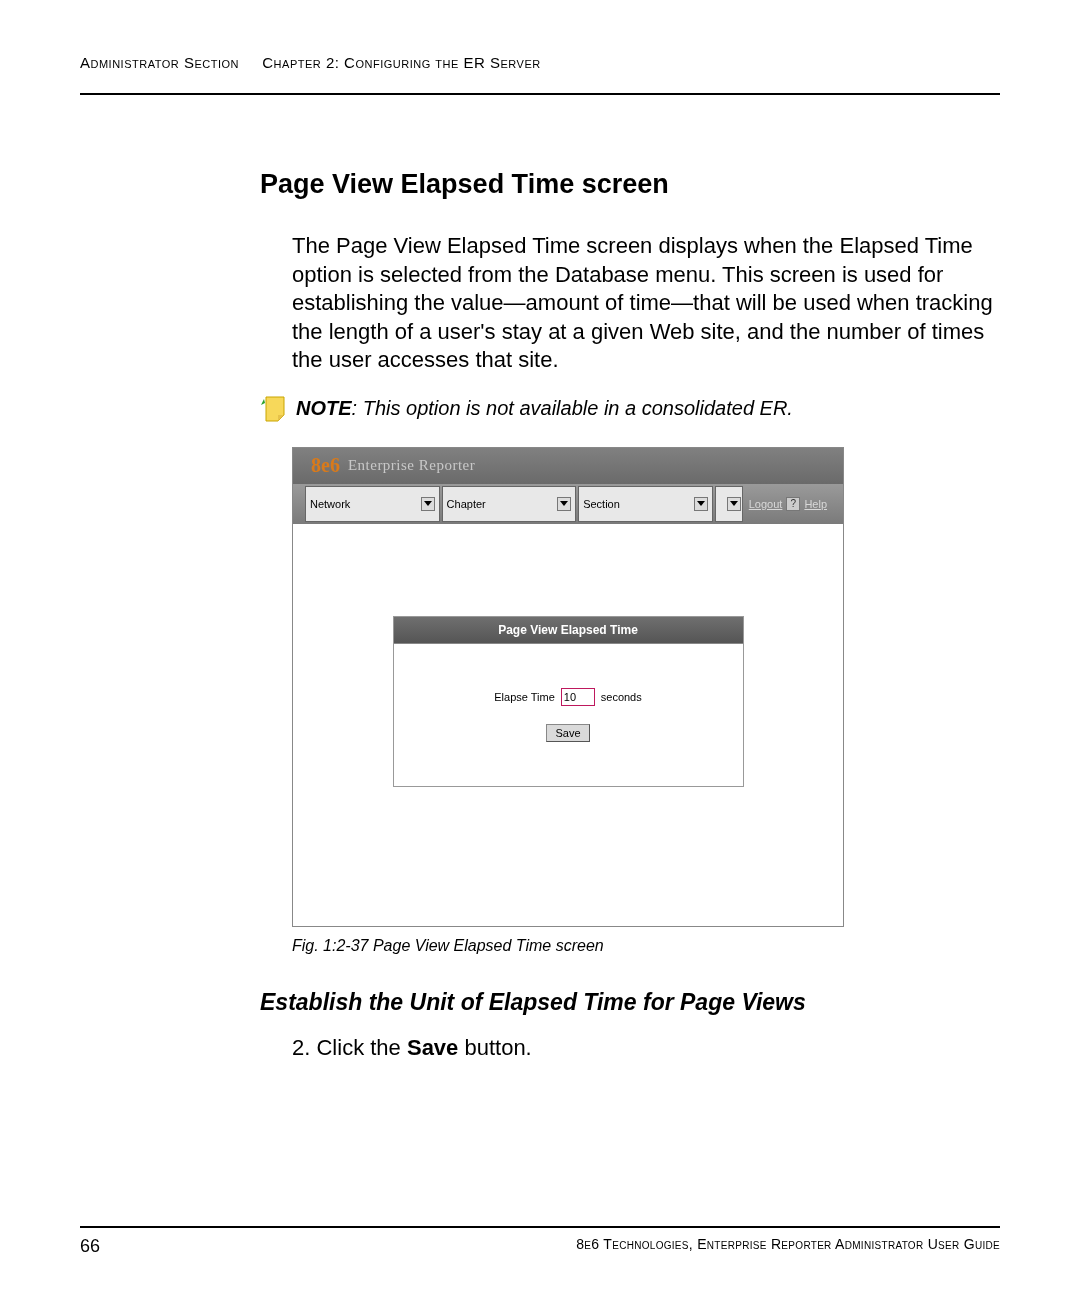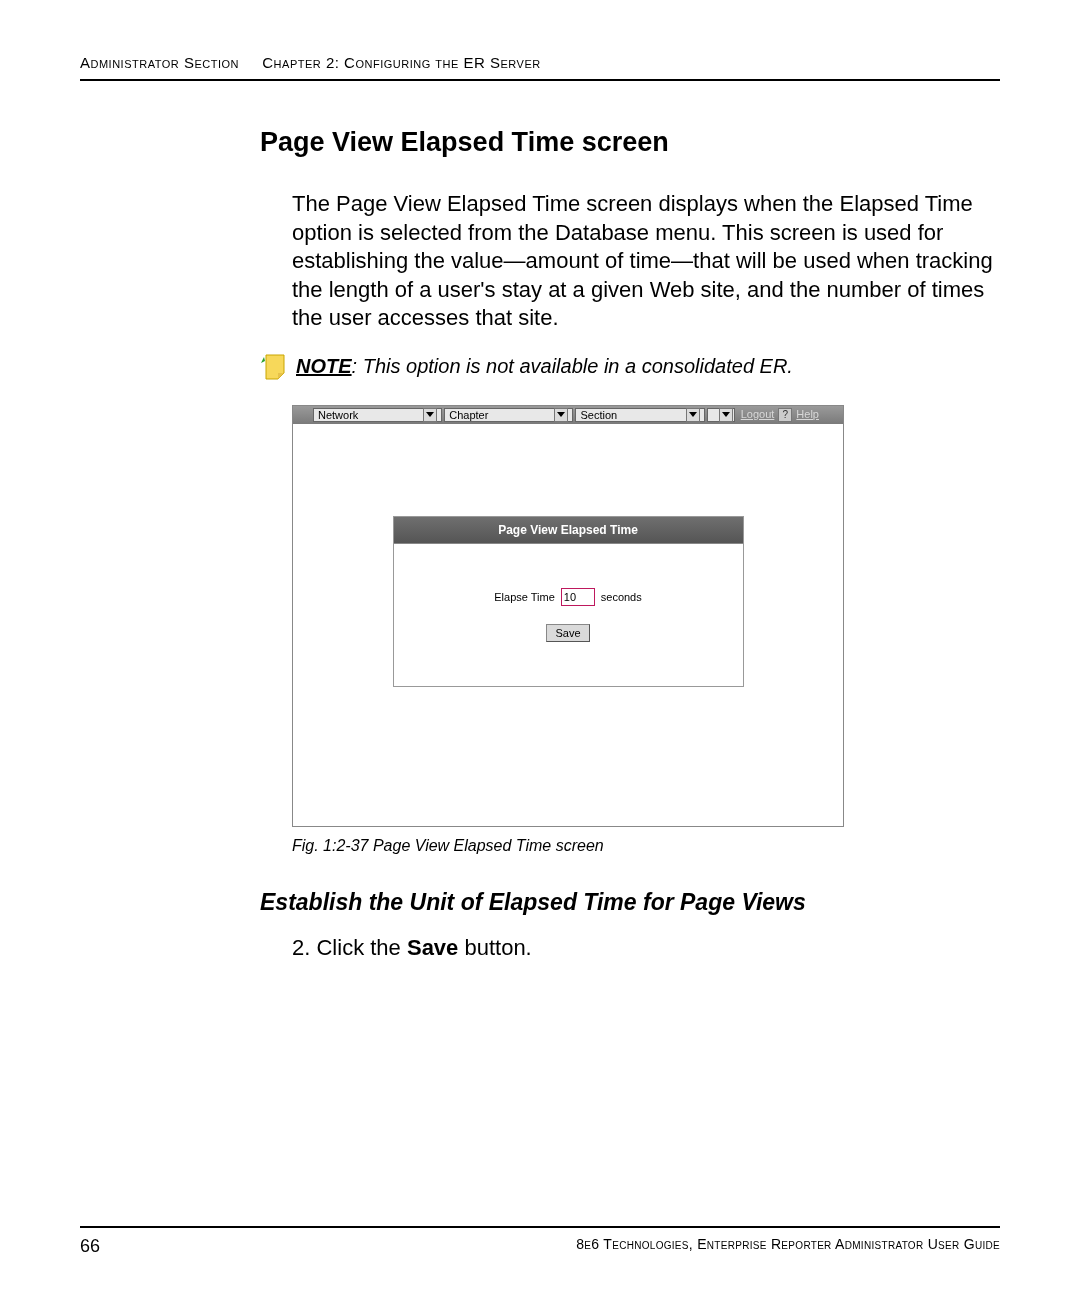--- a/index.html
+++ b/index.html
@@ -10,22 +10,22 @@
     font-family: Arial, Helvetica, sans-serif;
     color: #000;
     position: relative;
     padding: 54px 80px 0 80px;
   }
   .header-row {
     font-size: 15px;
     font-variant: small-caps;
     letter-spacing: 0.5px;
     border-bottom: 2px solid #000;
-    padding-bottom: 8px;
-    margin-bottom: 46px;
+    padding-bottom: 22px;
+    margin-bottom: 74px;
   }
   .header-row .sec { font-variant: small-caps; }
   .content {
     padding-left: 180px;
     padding-right: 0;
   }
   .h2 {
     font-size: 27px;
     font-weight: bold;
     margin-bottom: 32px;
@@ -46,21 +46,21 @@
     width: 28px;
     height: 32px;
     flex: 0 0 auto;
   }
   .note-text {
     font-size: 20px;
     font-style: italic;
     line-height: 1.3;
     padding-top: 2px;
   }
-  .note-text .bold { font-weight: bold; text-decoration: underline; }
+  .note-text .bold { font-weight: bold; }
   .screenshot-wrap {
     padding-left: 32px;
     margin-bottom: 10px;
   }
   .screenshot {
     width: 552px;
     border: 1px solid #888;
     background: #808080;
   }
   .ss-logo-bar {
@@ -77,27 +77,27 @@
     color: #d97a1a;
   }
   .ss-logo-text {
     font-family: Georgia, serif;
     font-size: 15px;
     color: #c8c8c8;
     margin-left: 8px;
     letter-spacing: 0.5px;
   }
   .ss-menu-bar {
-    height: 18px;
+    height: 40px;
     background: linear-gradient(#9a9a9a, #7a7a7a);
     display: flex;
     align-items: stretch;
     font-size: 11px;
     color: #000;
-    padding: 2px 20px;
+    padding: 2px 12px;
     gap: 2px;
   }
   .ss-menu-item {
     background: #e8e8e8;
     border: 1px solid #666;
     display: flex;
     align-items: center;
     padding: 0 4px;
     flex: 1;
     position: relative;
@@ -122,20 +122,21 @@
     width: 28px;
     background: #e8e8e8;
     border: 1px solid #666;
     display: flex;
     align-items: center;
     justify-content: flex-end;
     padding-right: 1px;
   }
   .ss-link-cell {
     display: flex;
+    align-items: center;
     gap: 4px;
     padding: 0 4px;
     color: #d8d8d8;
   }
   .ss-link { text-decoration: underline; font-size: 11px; }
   .ss-help-box {
     width: 14px;
     height: 14px;
     background: #ccc;
     border: 1px solid #777;
@@ -255,20 +256,24 @@
       <polygon points="18,22 24,22 18,28" fill="#e6c24a"></polygon>
       <path d="M4 6 L1 12 L5 10 Z" fill="#2aa02a"></path>
     </svg>
     <div class="note-text">
       <span class="bold">NOTE</span><span>: This option is not available in a consolidated ER.</span>
     </div>
   </div>
 
   <div class="screenshot-wrap">
     <div class="screenshot">
+      <div class="ss-logo-bar">
+        <span class="ss-logo-8e6">8e6</span>
+        <span class="ss-logo-text">Enterprise Reporter</span>
+      </div>
       <div class="ss-menu-bar">
         <div class="ss-menu-item">
           <span class="label">Network</span>
           <span class="ss-menu-arrow"></span>
         </div>
         <div class="ss-menu-item">
           <span class="label">Chapter</span>
           <span class="ss-menu-arrow"></span>
         </div>
         <div class="ss-menu-item">

